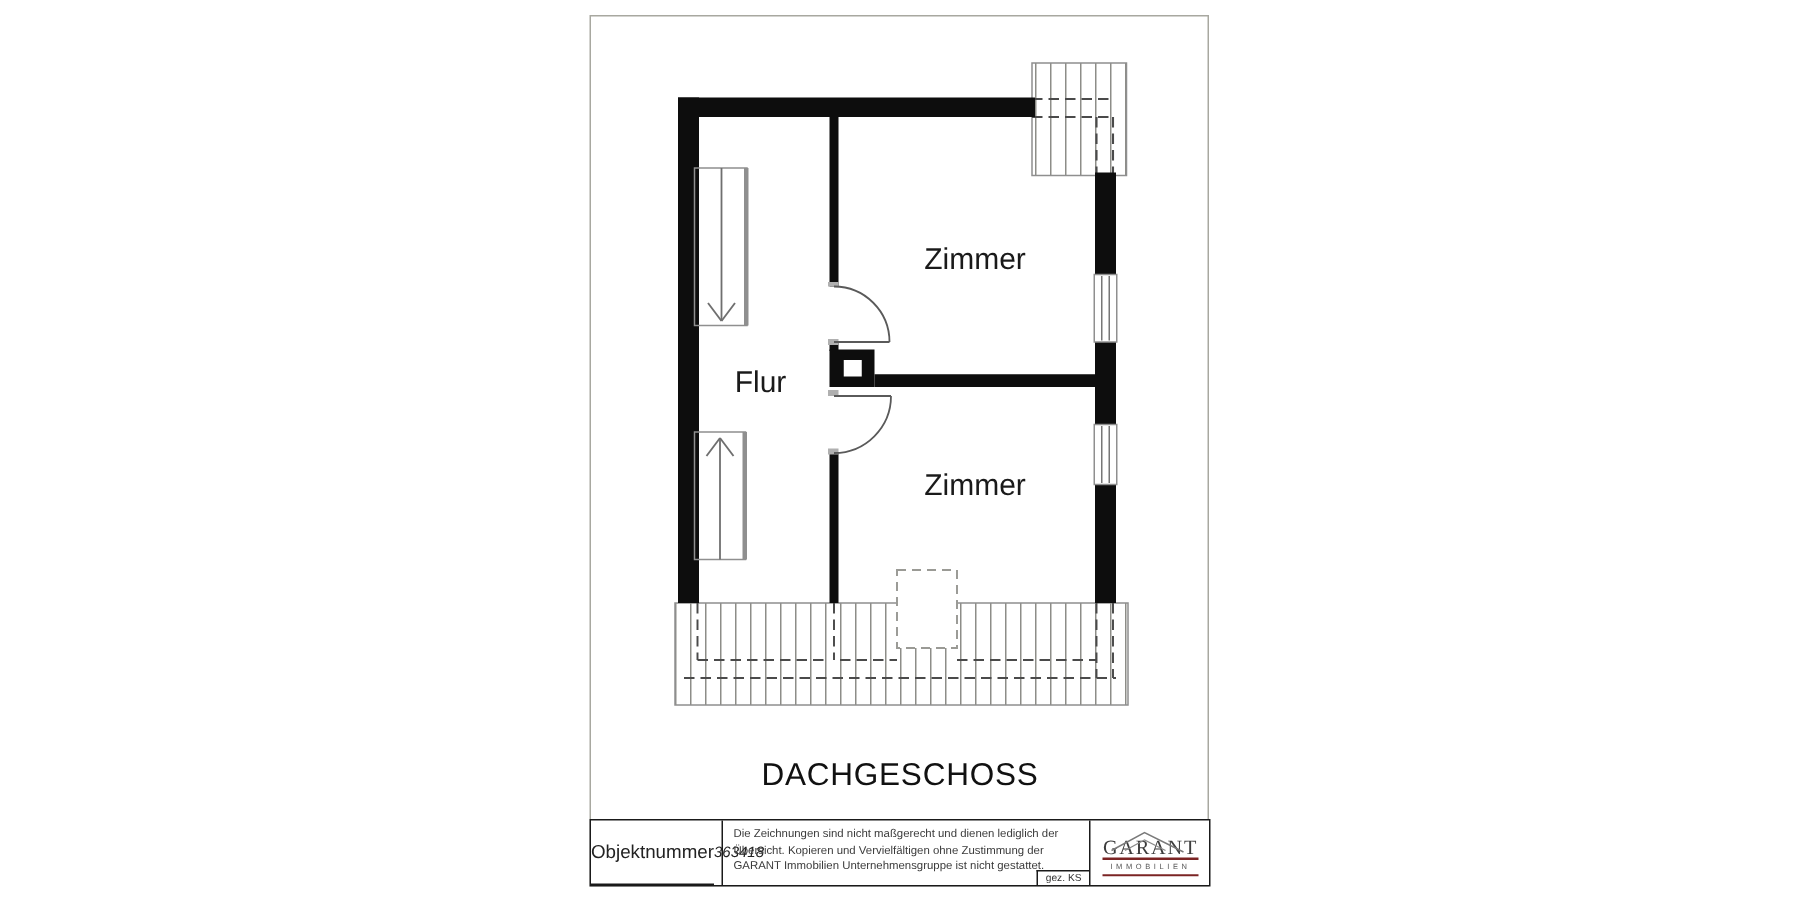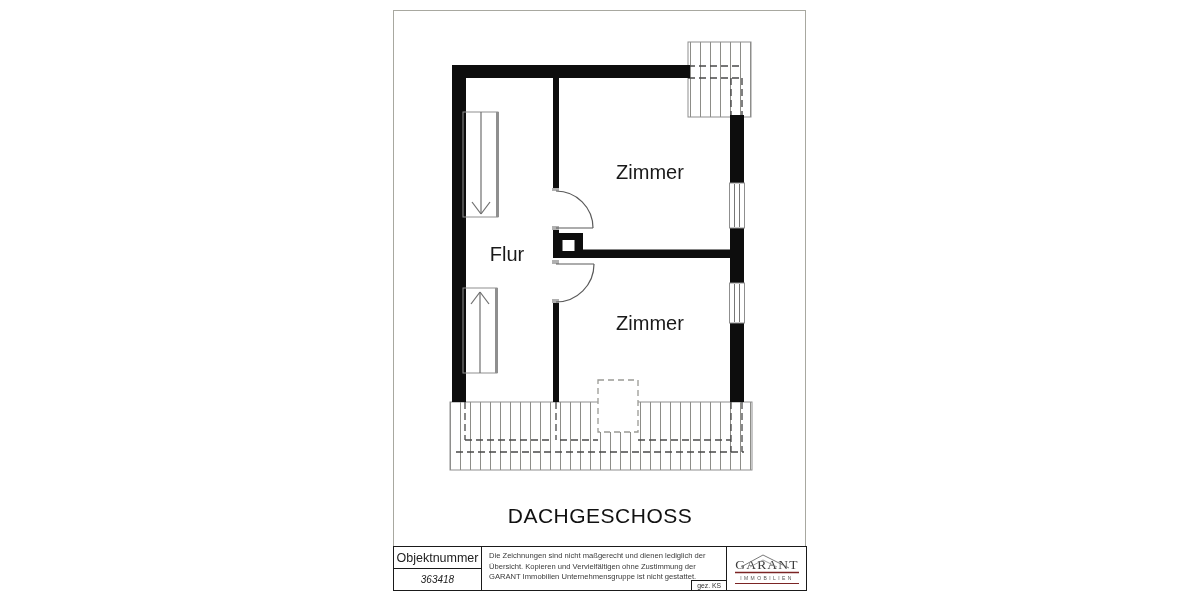--- a/index.html
+++ b/index.html
@@ -1,21 +1,21 @@
 <!DOCTYPE html>
 <html><head>
 <meta charset="utf-8">
 <style>
   html,body{margin:0;padding:0;background:#ffffff;font-family:"Liberation Sans",sans-serif;}
   #stage{position:relative;width:988px;height:600px;background:#ffffff;overflow:hidden;}
   #sheet{position:absolute;left:393px;top:10px;width:413px;height:581px;border:1px solid #a8a8a0;background:#fff;box-sizing:border-box;}
   #plan-svg{position:absolute;left:0;top:0;width:1200px;height:600px;}
   
   #titleblock{position:absolute;left:393px;top:546px;width:414px;height:45px;background:#fff;border:1px solid #1a1a1a;box-sizing:border-box;display:flex;}
-  .tb-col1{width:88px;border-right:1px solid #1a1a1a;display:flex;flex-direction:column;box-sizing:border-box;}
+  .tb-col1{width:88px;border-right:1px solid #1a1a1a;display:flex;flex-direction:row;box-sizing:border-box;}
   .tb-col1 .row{flex:1;display:flex;align-items:center;justify-content:center;color:#222;}
   .tb-col1 .row.top{border-bottom:1px solid #1a1a1a;font-size:12.5px;}
   .tb-col1 .row.bottom{font-size:10px;font-style:italic;}
   .tb-col2{flex:1;position:relative;box-sizing:border-box;padding:4px 7px 2px 7px;}
   .disclaimer{font-size:7.6px;line-height:1.4;color:#3a3a3a;max-width:238px;}
   .gez-box{position:absolute;right:0;bottom:0;border-left:1px solid #1a1a1a;border-top:1px solid #1a1a1a;font-size:6.8px;color:#333;padding:1px 5px 1px 5px;background:#fff;}
   .tb-col3{width:80px;border-left:1px solid #1a1a1a;display:flex;align-items:center;justify-content:center;box-sizing:border-box;}
 </style>
 </head>
 <body>

